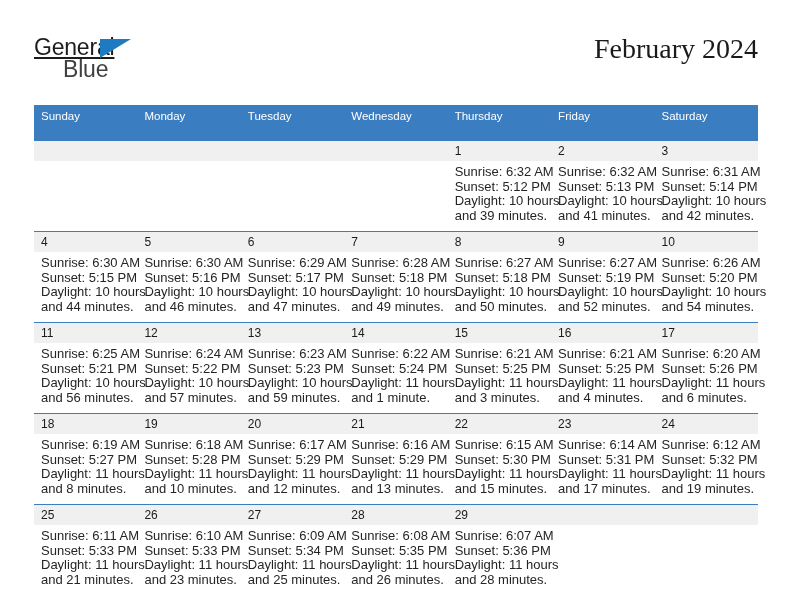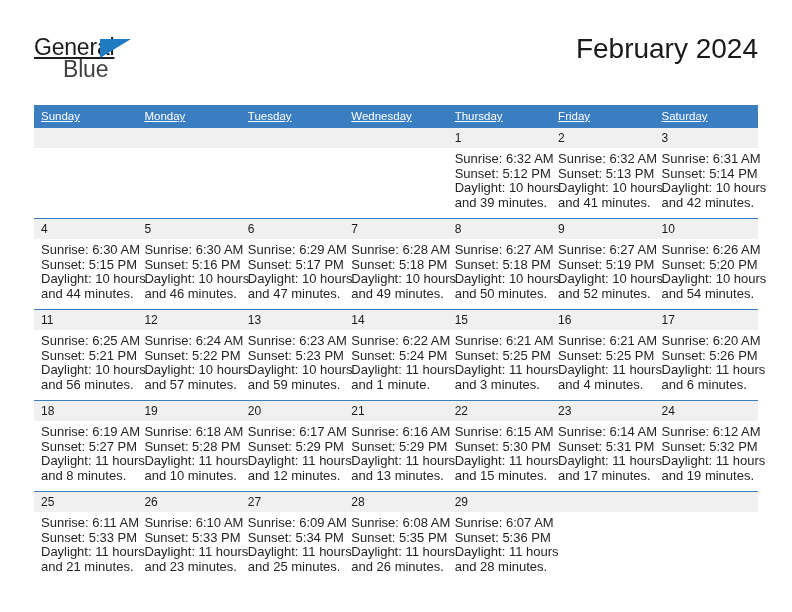--- a/index.html
+++ b/index.html
@@ -62,20 +62,21 @@
     font-size: 23px;
     letter-spacing: -0.2px;
     color: #404040;
     font-family: "Liberation Sans", sans-serif;
   }
   .title-block {
     position: absolute;
     right: 0;
     top: 0;
     text-align: right;
+    font-family: Liberation Serif, serif;
   }
   .cal-title {
     font-size: 28px;
     color: #1a1a1a;
     line-height: 34px;
     white-space: nowrap;
   }
   .cal-subtitle {
     font-size: 13.5px;
     color: #1a1a1a;
@@ -92,24 +93,23 @@
     width: 724px;
     border-collapse: collapse;
     table-layout: fixed;
   }
   .calendar th {
     background: #3a7dc0;
     color: #ffffff;
     font-size: 11.5px;
     font-weight: normal;
     text-align: left;
-    padding: 5px 0 5px 7px;
+    padding: 5px 0 18px 7px;
     height: 11px;
     line-height: 13px;
-    text-decoration: underline;
   }
   .calendar td {
     vertical-align: top;
     padding: 0;
     border-top: 1.5px solid #3a7dc0;
     height: 90px;
   }
   .calendar tr.week-row:first-child td {
     border-top: none;
   }

